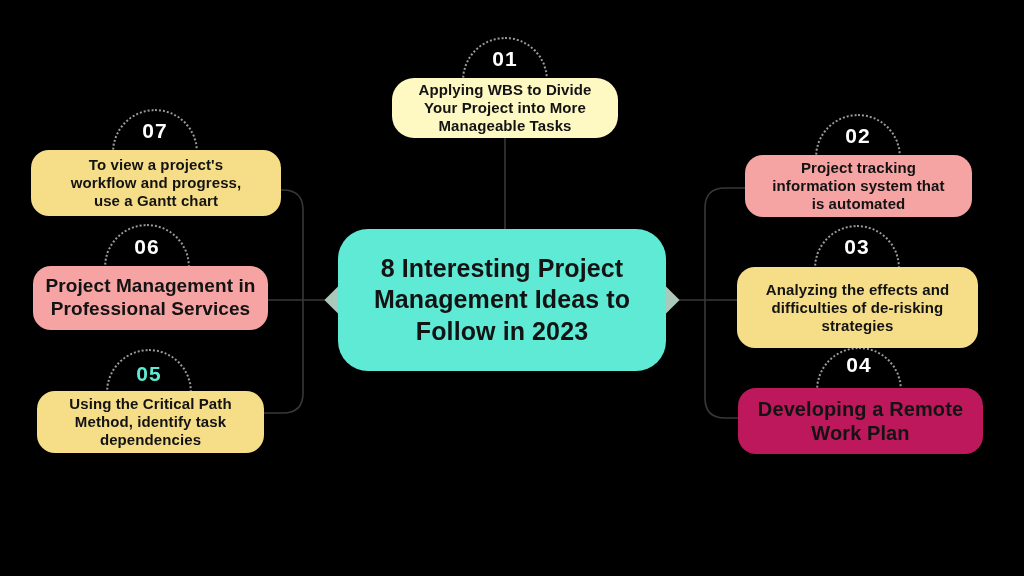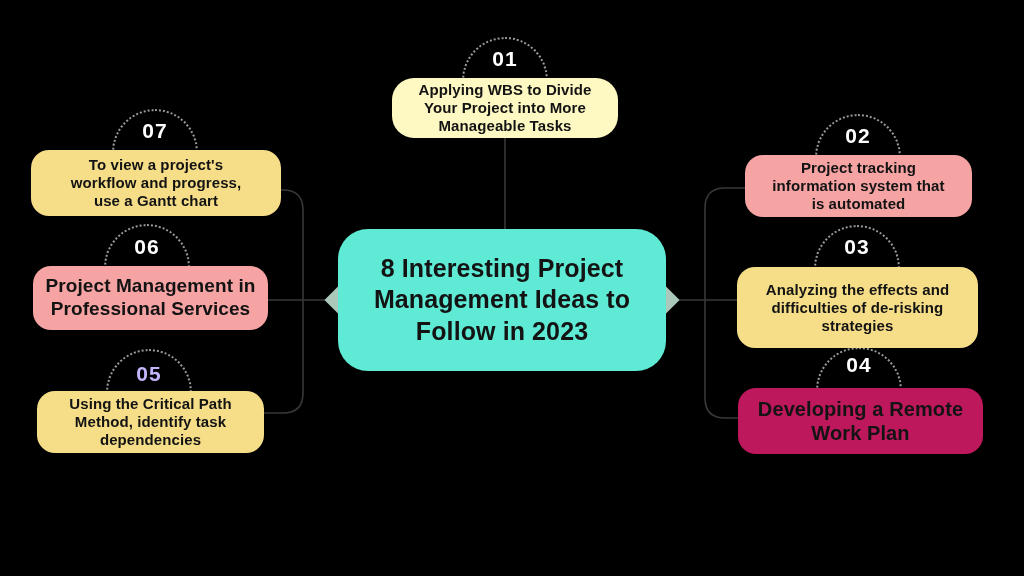--- a/index.html
+++ b/index.html
@@ -93,21 +93,21 @@
   <div class="box b03" style="background-color: rgb(246, 222, 136); color: rgb(19, 19, 19);">Analyzing the effects and
 difficulties of de-risking
 strategies</div>
 
   <div class="dotcircle c04" style="border-color: rgb(154, 154, 154);"></div>
   <div class="num n04" style="color: rgb(255, 255, 255);">04</div>
   <div class="box b04" style="background-color: #be185d; color: rgb(19, 19, 19);">Developing a Remote
 Work Plan</div>
 
   <div class="dotcircle c05" style="border-color: rgb(154, 154, 154);"></div>
-  <div class="num n05" style="color: #c4b5fd;">05</div>
+  <div class="num n05" style="color: #5eead4;">05</div>
   <div class="box b05" style="background-color: rgb(246, 222, 136); color: rgb(19, 19, 19);">Using the Critical Path
 Method, identify task
 dependencies</div>
 
   <div class="dotcircle c06" style="border-color: rgb(154, 154, 154);"></div>
   <div class="num n06" style="color: rgb(255, 255, 255);">06</div>
   <div class="box b06" style="background-color: rgb(245, 163, 163); color: rgb(19, 19, 19);">Project Management in
 Professional Services</div>
 
   <div class="dotcircle c07" style="border-color: rgb(154, 154, 154);"></div>

